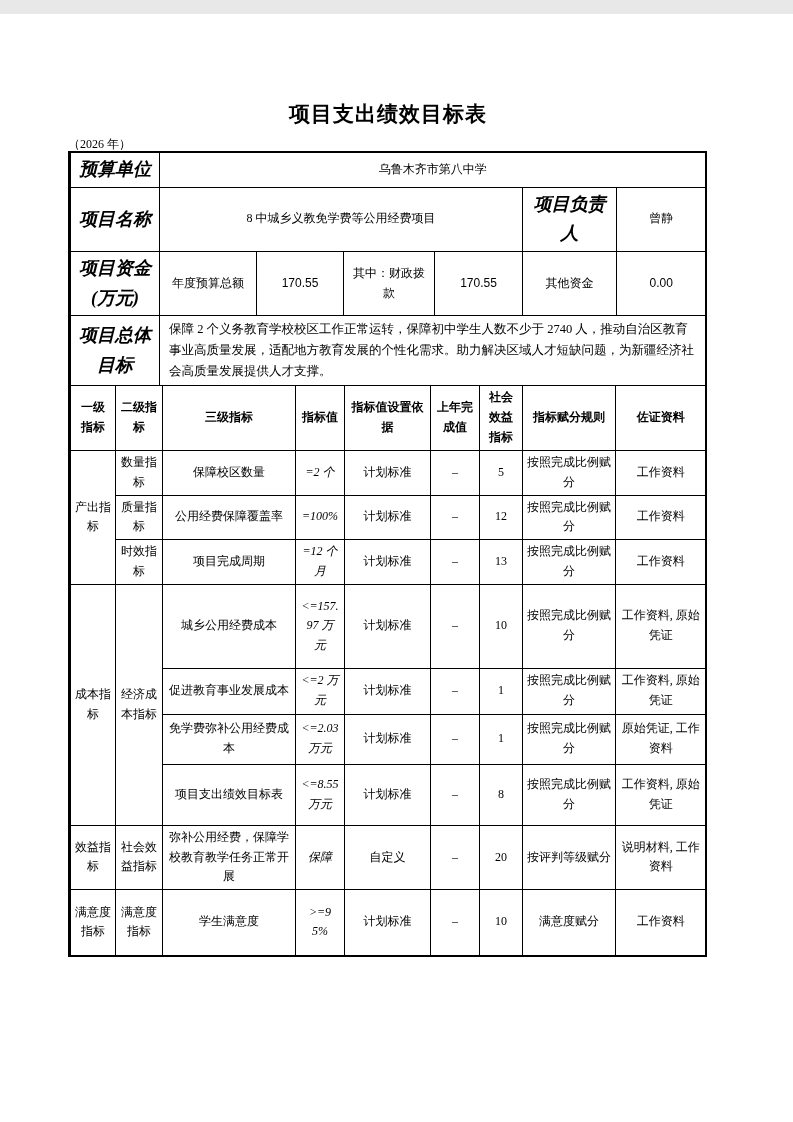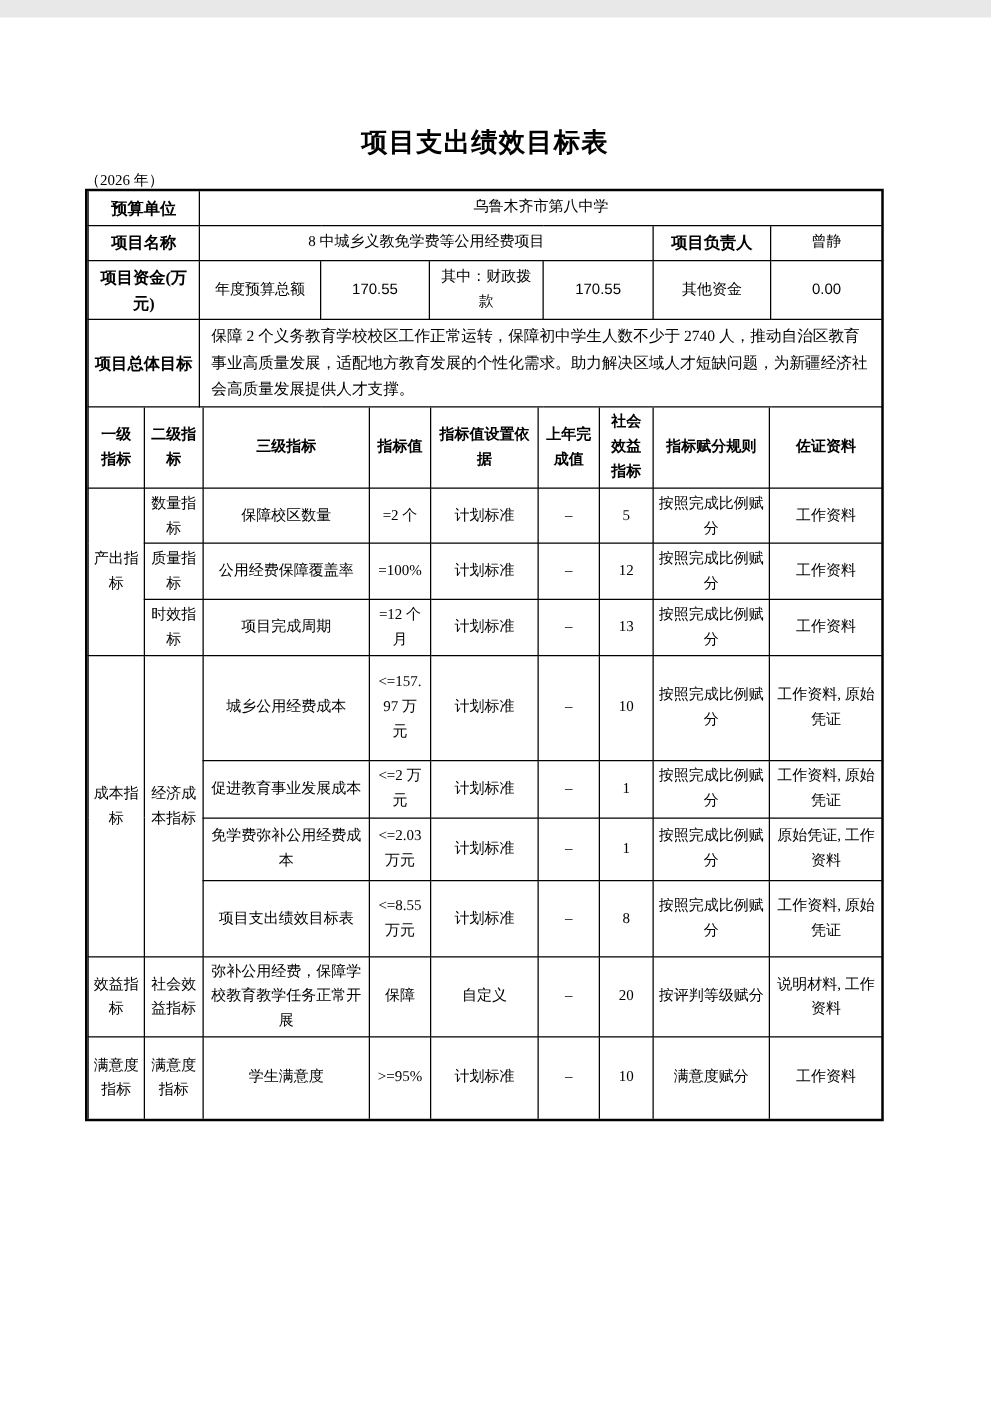--- a/index.html
+++ b/index.html
@@ -34,41 +34,41 @@
     font-size:12px;
     line-height:1.65;
     text-align:center; vertical-align:middle;
     padding:2px 4px;
     word-break:break-all;
   }
   .grid td:last-child { border-right:none; }
   table.info tr:first-child td { border-top:none; }
   table.ind tr:first-child td { border-top:none; }
   table.ind tr:last-child td { border-bottom:none; }
-  td.lab { font-size:13px; font-weight:bold; }
+  td.lab { font-size:18px; font-weight:bold;font-style:italic; }
   td.goal {
     text-align:left; padding:3px 9px; line-height:21px;
     font-size:12.5px;
   }
   td.num { font-family:"Liberation Sans", sans-serif; font-size:12px; }
   table.info td { height:27px; }
   tr.r2 td { height:28px; }
   tr.r3 td { height:41px; }
   tr.r4 td { height:68px; }
   tr.head td { height:64px; font-weight:bold; padding:2px 5px; }
   tr.h42 td { height:42px; }
   tr.h41 td { height:41px; }
   tr.h43 td { height:43px; }
   tr.h84 td { height:84px; }
   tr.h46 td { height:46px; }
   tr.h50 td { height:50px; }
   tr.h61 td { height:61px; }
   tr.h64 td { height:64px; }
   tr.h65 td { height:65px; }
-  td.val { padding:2px 5px; }
+  td.val { padding:2px 5px;font-style:italic; }
   .page-number {
     position:absolute; left:0; top:1025px; width:793px;
     text-align:center; font-size:12px;
     font-family:"Liberation Sans", sans-serif;
   }
 </style>
 </head>
 <body>
 
 <div class="page">

